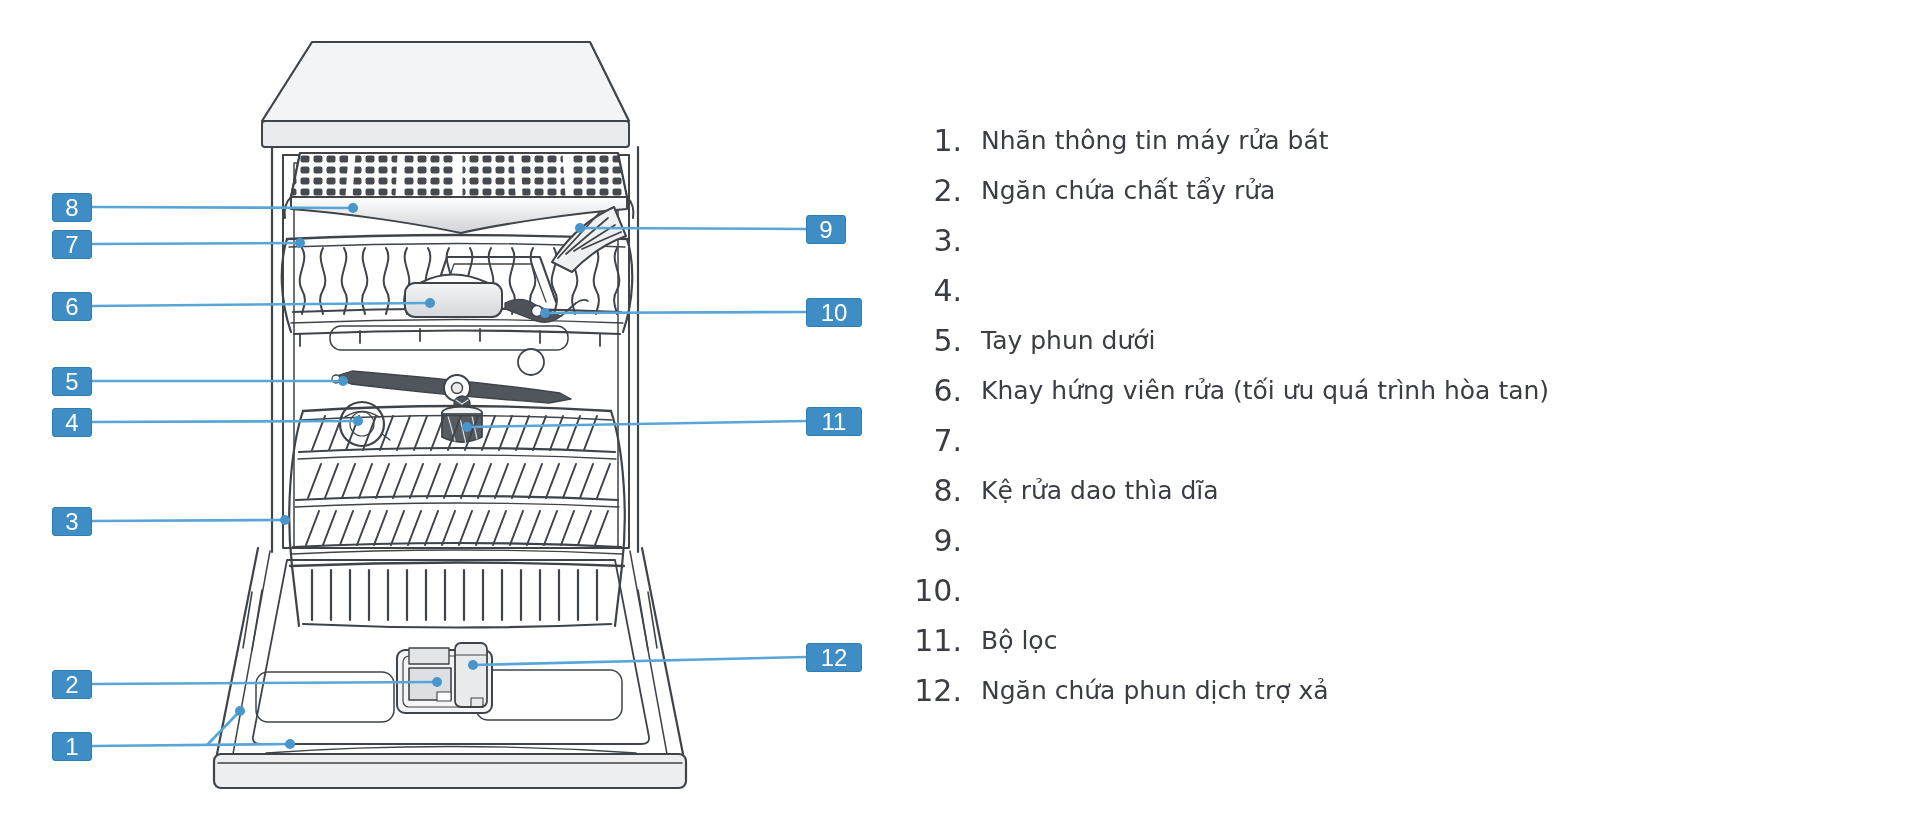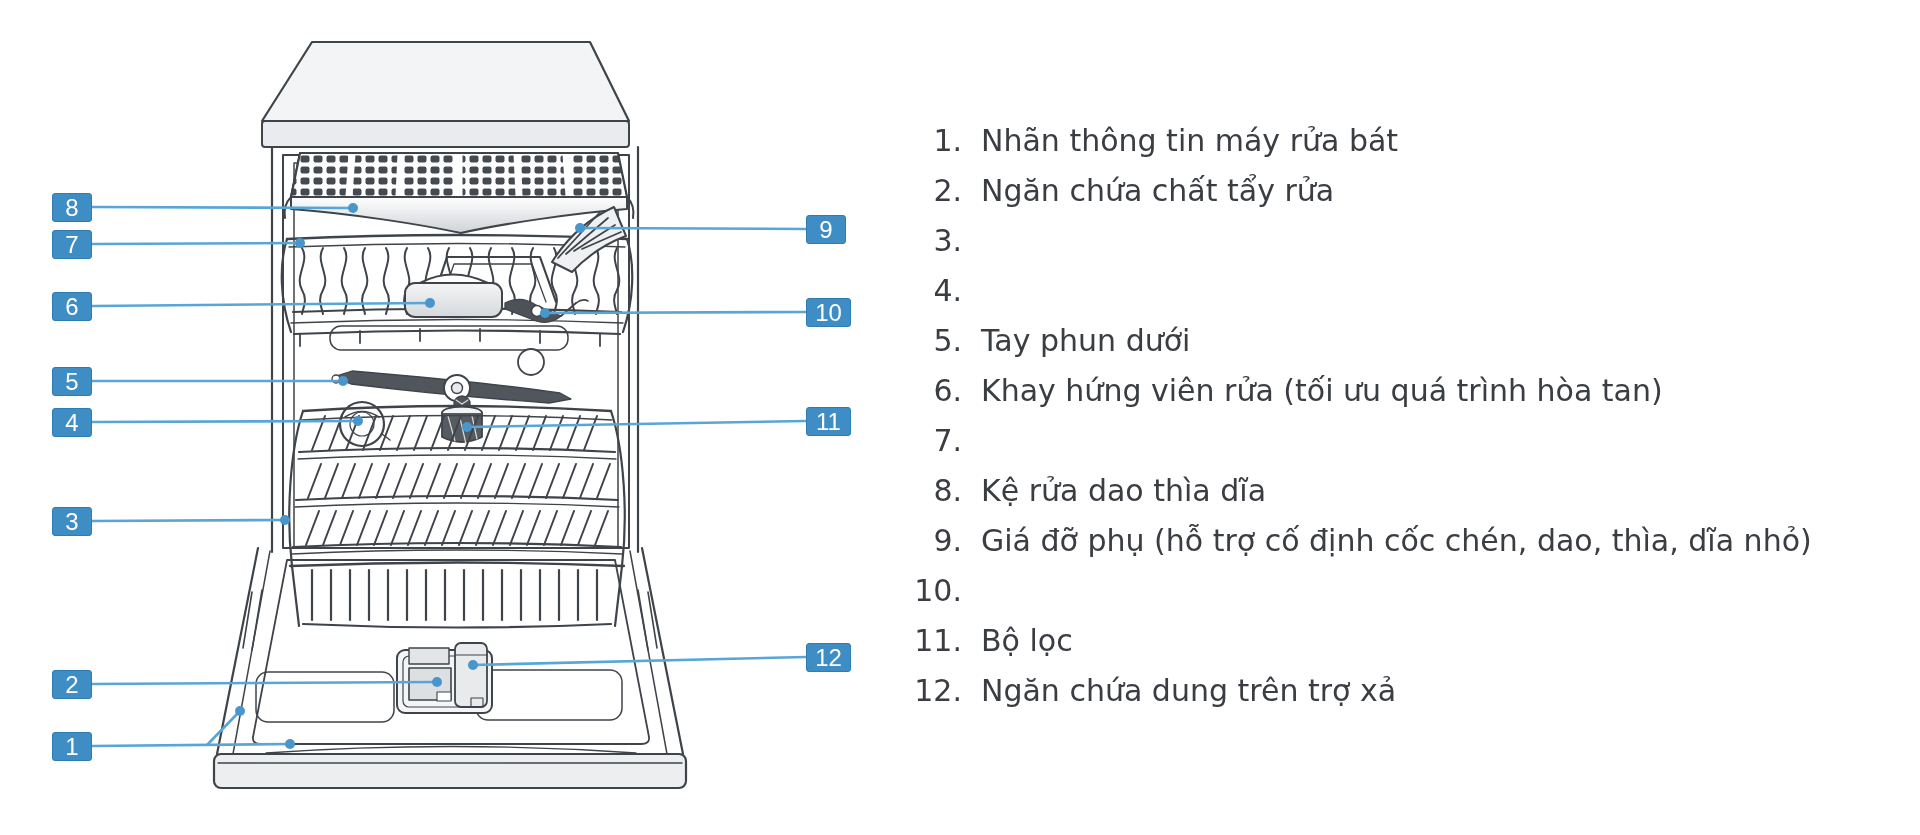--- a/index.html
+++ b/index.html
@@ -8,27 +8,27 @@
   .stage { position:relative; width:1920px; height:835px; background:#fff; }
   .art { position:absolute; left:0; top:0; }
 
   
   .callout {
     position:absolute; width:40px; height:29px;
     background:#3E8DC5; border:1px solid #2E7DB2; border-radius:3px;
     color:#ffffff; font-family:"Liberation Sans","DejaVu Sans",sans-serif;
     font-size:24px; line-height:27px; text-align:center; font-weight:400;
   }
-  .callout.wide { width:45px; }
+  .callout.wide { width:56px; }
 
   
   .legend { position:absolute; left:902px; top:115px; color:#3A3D42; }
   .legend .row { display:flex; height:50px; align-items:center; }
   .legend .num { width:60px; text-align:right; font-size:30px; flex:0 0 auto; }
-  .legend .lbl { margin-left:19px; font-size:30px; white-space:nowrap; }
+  .legend .lbl { margin-left:19px; font-size:25px; white-space:nowrap; }
 </style>
 </head>
 <body>
 
 <div class="stage">
 
 <svg class="art" width="1920" height="835" viewBox="0 0 1920 835">
   <defs>
     <linearGradient id="bandGrad" x1="0" y1="0" x2="0" y2="1">
       <stop offset="0" stop-color="#ffffff"></stop>
@@ -363,28 +363,27 @@
       </div>
   <div class="row">
         <span class="num">7.</span>
       </div>
   <div class="row">
         <span class="num">8.</span>
         <span class="lbl">Kệ rửa dao thìa dĩa</span>
       </div>
   <div class="row">
         <span class="num">9.</span>
-        <span class="lbl">Giá đỡ phụ (hỗ trợ cố định cốc chén, dao, thìa, dĩa nhỏ)</span>
       </div>
   <div class="row">
         <span class="num">10.</span>
       </div>
   <div class="row">
         <span class="num">11.</span>
         <span class="lbl">Bộ lọc</span>
       </div>
   <div class="row">
         <span class="num">12.</span>
-        <span class="lbl">Ngăn chứa dung trên trợ xả</span>
+        <span class="lbl">Ngăn chứa phun dịch trợ xả</span>
       </div>
 </div>
 
 </div>
 
 </body></html>

